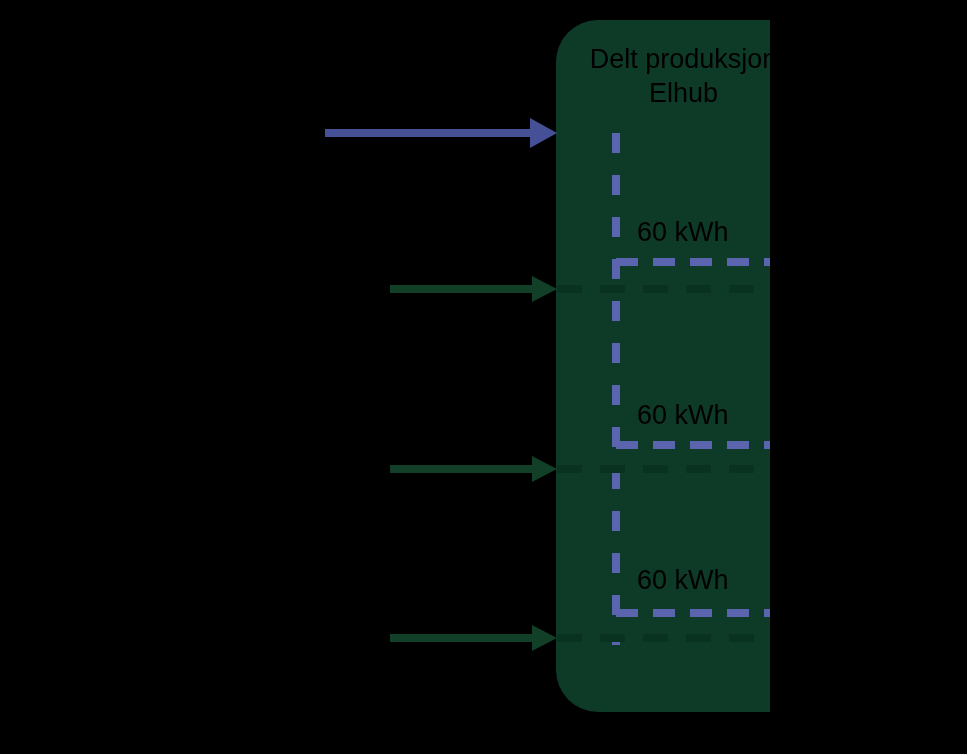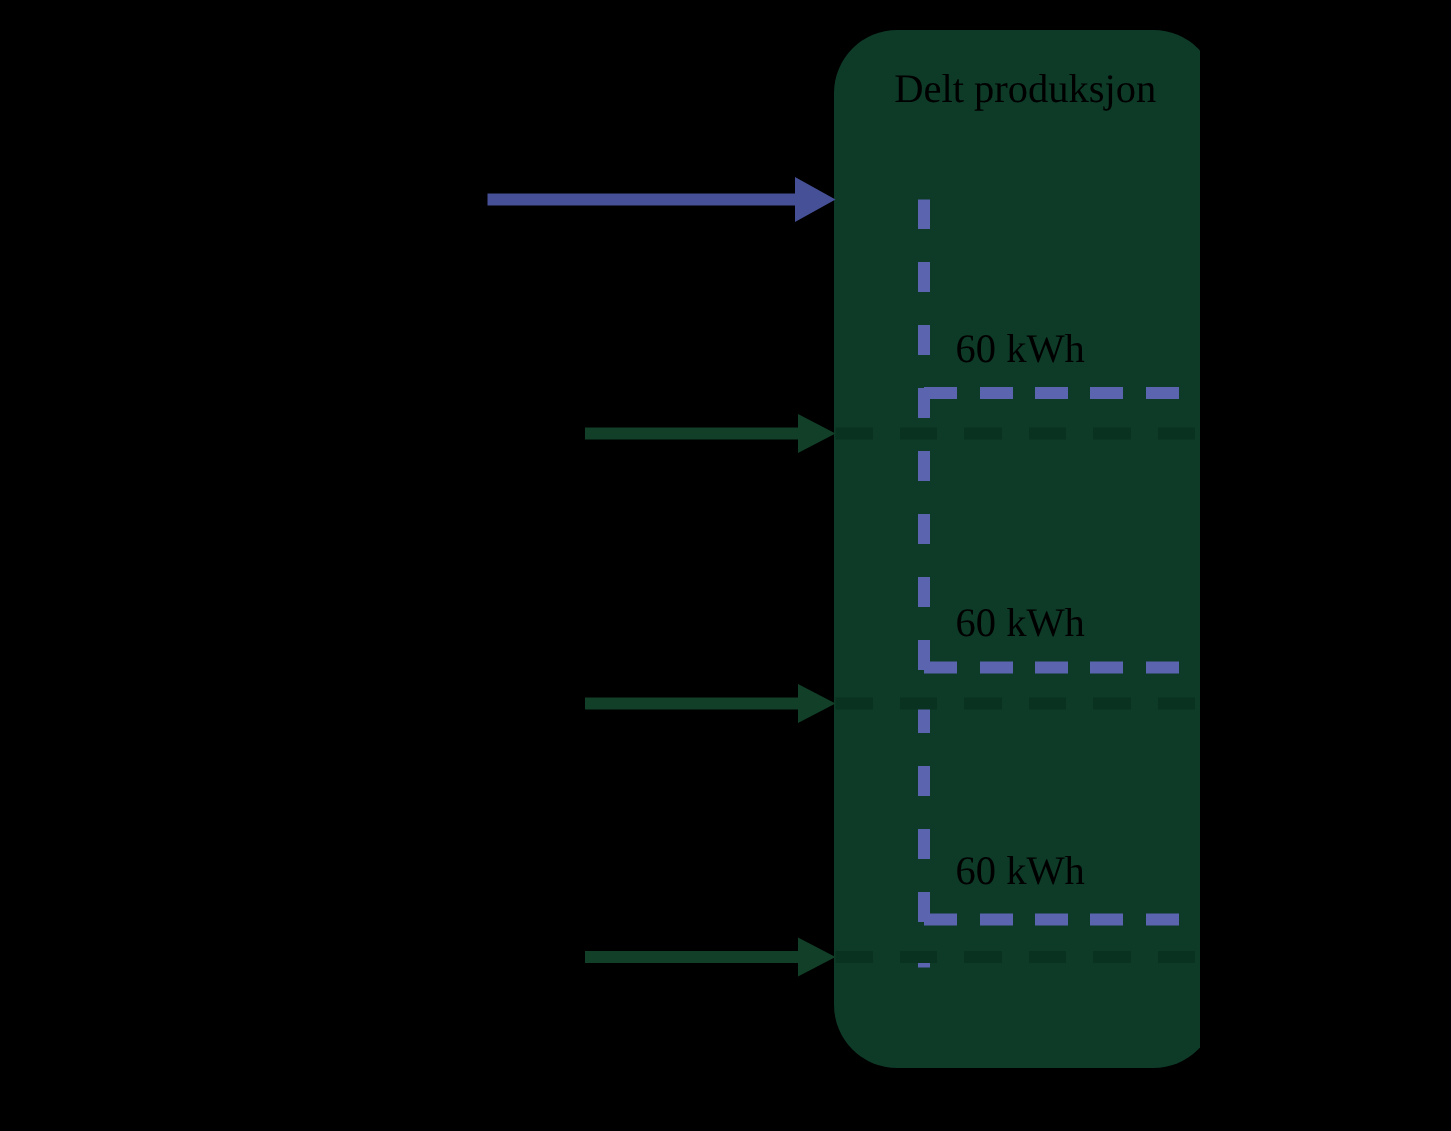--- a/index.html
+++ b/index.html
@@ -6,22 +6,21 @@
     margin: 0;
     padding: 0;
     background: #000;
   }
   #stage {
     position: relative;
     width: 770px;
     height: 754px;
     background: var(--background, #000);
     overflow: hidden;
-    font-family: Liberation Serif, serif;
-    padding-left: 30px;
+    font-family: Liberation Sans, sans-serif;
   }
   
   #shared-box {
     position: absolute;
     left: 556px;
     top: 20px;
     width: 255px;
     height: 692px;
     background: var(--box-fill, #0E3A28);
     border-radius: 42px;
@@ -110,20 +109,21 @@
   .label-y3 { top: 564px; }
 </style>
 </head>
 <body>
 
 <div id="stage">
 
   <div id="shared-box"></div>
   <div id="box-title">
     <span>Delt produksjon</span>
+    <span>Elhub</span>
   </div>
 
   <div class="shaft blue-solid" style="left:325px; top:129px; width:207px;"></div>
   <div class="head head-blue-in" style="left:530px; top:118px;"></div>
 
   <div class="v-dash-blue" style="left:612px; top:133px; height:512px;"></div>
 
   <div class="kwh-label label-y1">60 kWh</div>
   <div class="h-dash-blue blue-y1" style="left:616px; width:195px;"></div>
   <div class="shaft blue-solid blue-y1" style="left:811px; width:117px;"></div>

